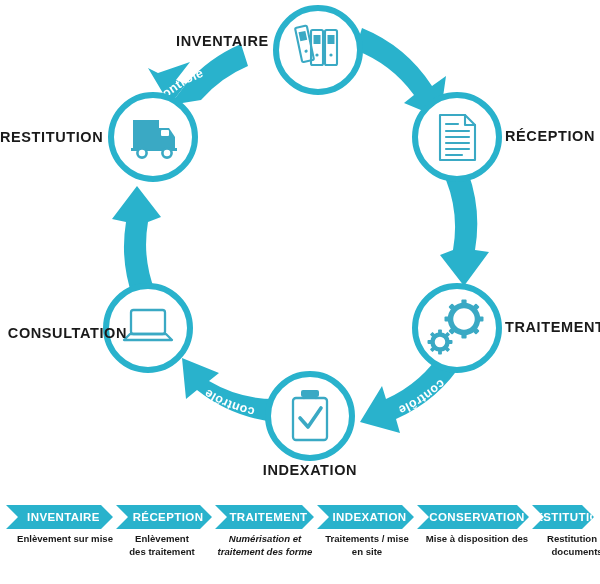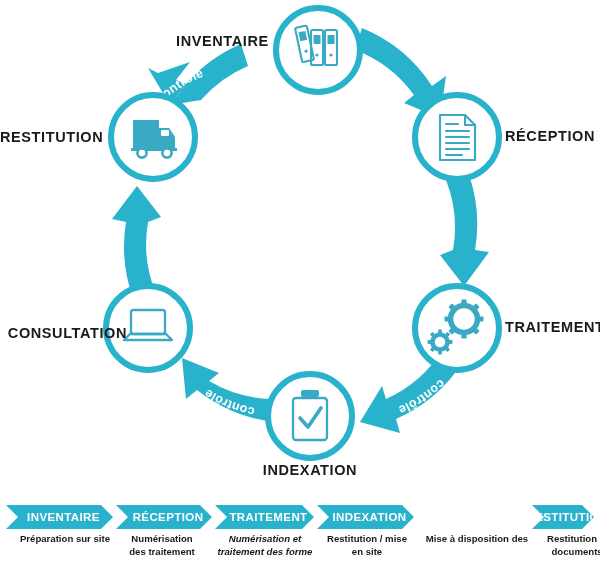--- a/index.html
+++ b/index.html
@@ -298,38 +298,41 @@
     </div>
     <div class="chev" style="left:110px; width:96px;">
       <span class="chev-label">RÉCEPTION</span>
     </div>
     <div class="chev" style="left:209px; width:99px;">
       <span class="chev-label">TRAITEMENT</span>
     </div>
     <div class="chev" style="left:311px; width:97px;">
       <span class="chev-label">INDEXATION</span>
     </div>
+    <div class="chev" style="left:411px; width:112px;">
+      <span class="chev-label">CONSERVATION</span>
+    </div>
     <div class="chev" style="left:526px; width:62px;">
       <span class="chev-label">RESTITUTION</span>
     </div>
   </div>
 
   <div class="band-caption" style="left:1px;   width:128px;">
-    <div>Préparation sur site</div>
+    <div>Enlèvement sur mise</div>
   </div>
   <div class="band-caption" style="left:112px; width:100px;">
-    <div>Numérisation</div>
+    <div>Enlèvement</div>
     <div>des traitement</div>
   </div>
   <div class="band-caption" style="left:205px; width:120px;font-style:italic;">
     <div>Numérisation et</div>
     <div>traitement des forme</div>
   </div>
   <div class="band-caption" style="left:315px; width:104px;">
-    <div>Restitution / mise</div>
+    <div>Traitements / mise</div>
     <div>en site</div>
   </div>
   <div class="band-caption" style="left:413px; width:128px;">
     <div>Mise à disposition des</div>
   </div>
   <div class="band-caption" style="left:480px; width:240px; text-align:center;">
     <div>Restitution sur site des</div>
     <div>documents originaux</div>
   </div>
 </div>

